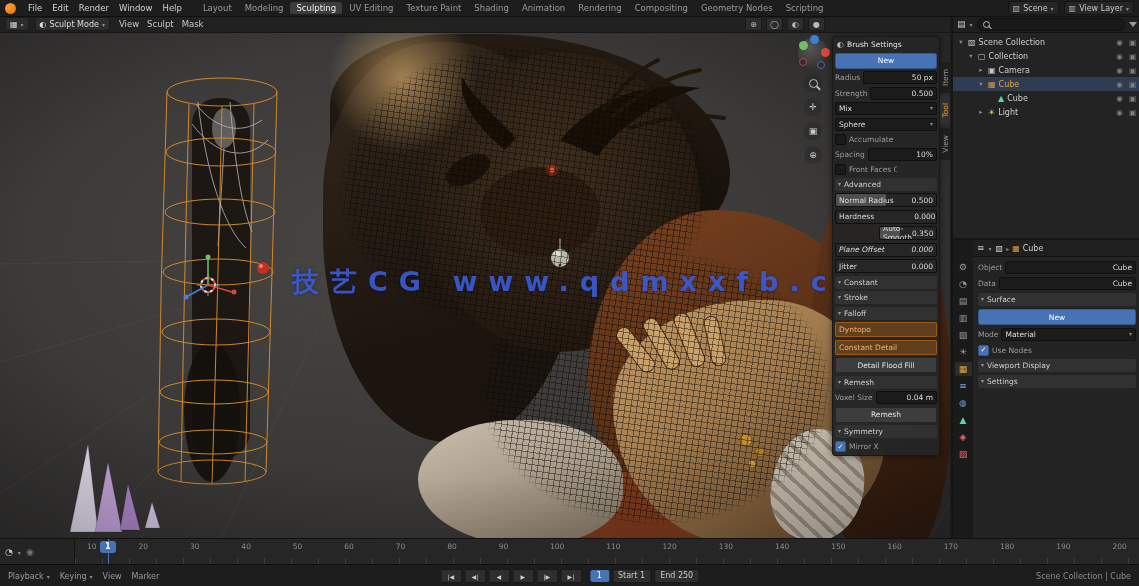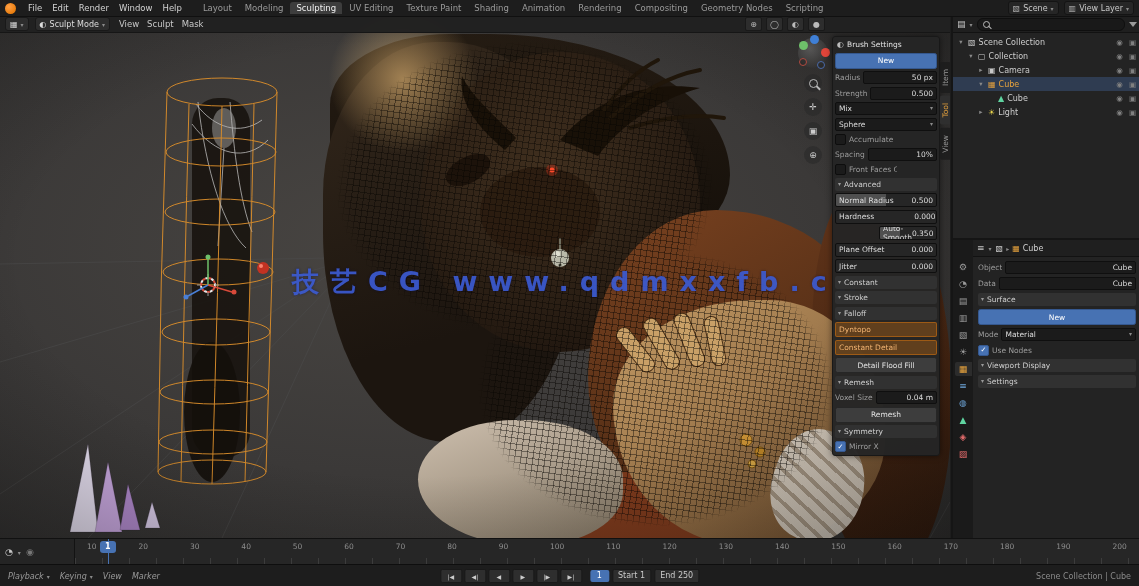--- a/index.html
+++ b/index.html
@@ -160,21 +160,21 @@
          color:#8d8d8d;font-size:7.5px;}
   .playhead-line{position:absolute;left:33px;top:0;bottom:0;width:1px;background:#4772b3;}
   .playhead-label{position:absolute;left:25px;top:2px;background:#4772b3;color:#fff;border-radius:3px;
                   padding:0 5px;font-size:8px;height:12px;line-height:12px;font-weight:bold;}
 
   
   #statusbar{position:absolute;top:564px;left:0;right:0;height:22px;background:#1d1d1d;
              border-top:1px solid #0e0e0e;display:flex;align-items:center;padding:0 8px;
              font-size:8px;color:#9a9a9a;z-index:30;}
   .sb-left{display:flex;gap:10px;align-items:center;}
-  .sb-item{display:flex;gap:3px;align-items:center;white-space:nowrap;font-style:italic;}
+  .sb-item{display:flex;gap:3px;align-items:center;white-space:nowrap;}
   .sb-center{position:absolute;left:50%;transform:translateX(-50%);display:flex;align-items:center;gap:3px;}
   .transport-btn{min-width:16px;height:12px;background:#2e2e2e;border:1px solid #191919;border-radius:2px;
                  display:flex;align-items:center;justify-content:center;font-size:6px;color:#ccc;padding:0 2px;}
   .frame-field{background:#4772b3;color:#fff;border-radius:2px;padding:0 7px;height:12px;line-height:12px;margin-left:5px;}
   .range-field{background:#2e2e2e;border:1px solid #191919;border-radius:2px;padding:0 5px;height:12px;
                line-height:12px;color:#c9c9c9;white-space:nowrap;}
   .sb-right{margin-left:auto;color:#8a8a8a;white-space:nowrap;}
 </style>
 </head>
 <body>
@@ -413,21 +413,21 @@
               <span>0.500</span>
             </div>
             <div class="p-slider" style="background: linear-gradient(to right, rgb(79, 79, 79) 0px, rgb(79, 79, 79) 0%, rgb(38, 38, 38) 0%, rgb(38, 38, 38) 100%); gap: 40px;">
               <span>Hardness</span>
               <span>0.000</span>
             </div>
             <div class="p-slider" style="background: linear-gradient(to right, rgb(79, 79, 79) 0px, rgb(79, 79, 79) 35%, rgb(38, 38, 38) 35%, rgb(38, 38, 38) 100%); margin-left: 44px;">
               <span>Auto-Smooth</span>
               <span>0.350</span>
             </div>
-            <div class="p-slider" style="background: linear-gradient(to right, rgb(79, 79, 79) 0px, rgb(79, 79, 79) 0%, rgb(38, 38, 38) 0%, rgb(38, 38, 38) 100%);">
+            <div class="p-slider" style="background: linear-gradient(to right, rgb(79, 79, 79) 0px, rgb(79, 79, 79) 0%, rgb(38, 38, 38) 0%, rgb(38, 38, 38) 100%); font-style: italic;">
               <span>Plane Offset</span>
               <span>0.000</span>
             </div>
             <div class="p-slider" style="background: linear-gradient(to right, rgb(79, 79, 79) 0px, rgb(79, 79, 79) 0%, rgb(38, 38, 38) 0%, rgb(38, 38, 38) 100%);">
               <span>Jitter</span>
               <span>0.000</span>
             </div>
             <div class="p-section">
               <span class="tri">▾</span>
               <span>Constant</span>

